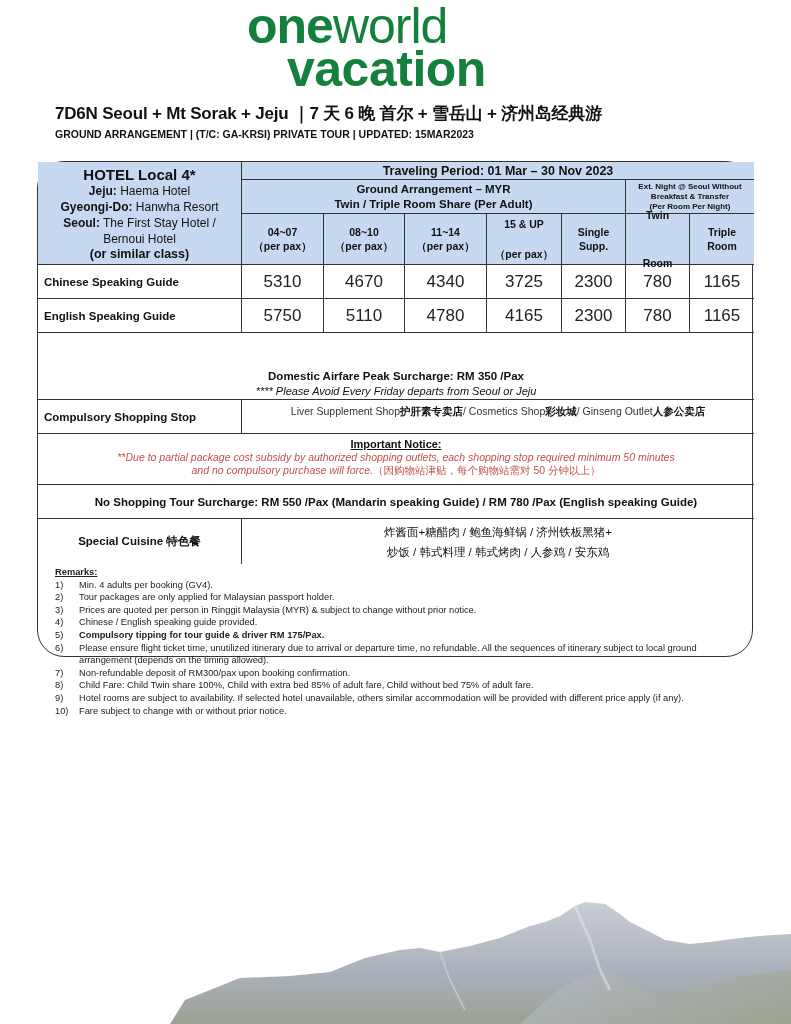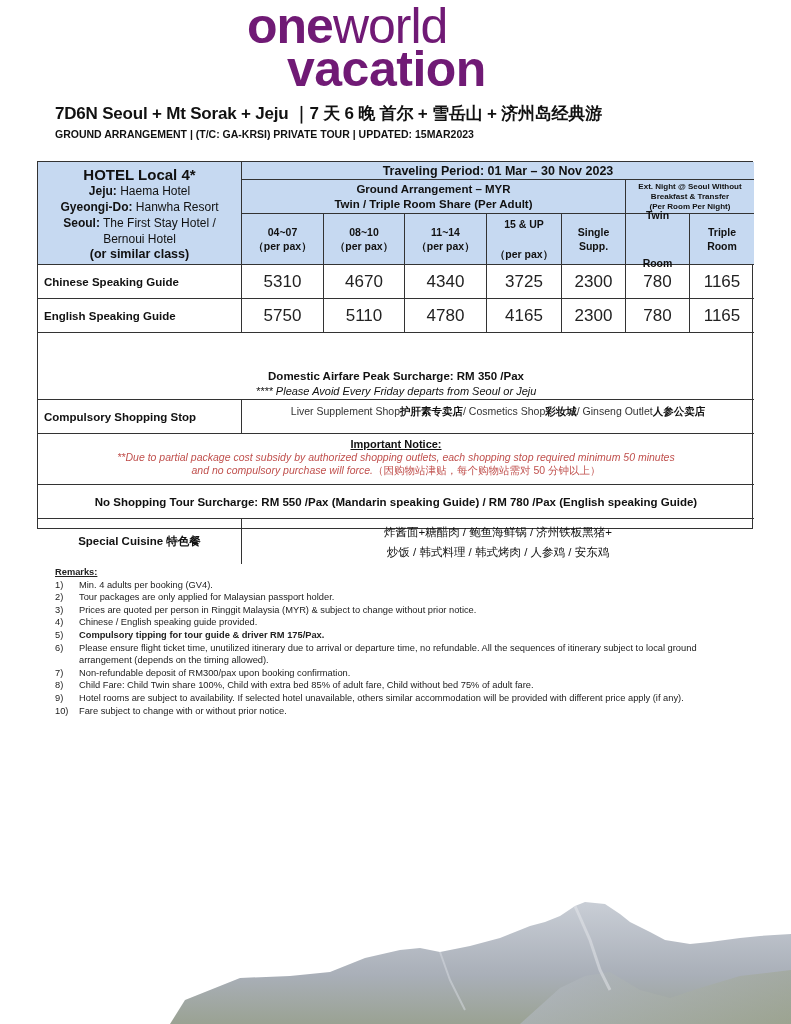--- a/index.html
+++ b/index.html
@@ -1,19 +1,19 @@
 <!DOCTYPE html>
 <html><head>
 <meta charset="utf-8">
 <style>
   * { box-sizing: border-box; margin: 0; padding: 0; }
   html, body { width: 791px; height: 1024px; background: #ffffff; overflow: hidden; }
   body { position: relative; font-family: "Liberation Sans", "DejaVu Sans", sans-serif; color: #111; }
 
-  .logo { position: absolute; left: 247px; top: 6px; width: 300px; text-align: left; line-height: 0.82; color: #701a75; }
+  .logo { position: absolute; left: 247px; top: 6px; width: 300px; text-align: left; line-height: 0.82; color: #15803d; }
   .logo .l1 { font-size: 50px; letter-spacing: -1px; white-space: nowrap; }
   .logo .l1 b { font-weight: 900; }
   .logo .l1 span { font-weight: 300; }
   .logo .l2 { font-size: 50px; font-weight: 900; letter-spacing: -0.5px; margin-top: 2px; margin-left: 40px; }
 
   .title { position: absolute; left: 55px; top: 102px; font-size: 17px; font-weight: bold; white-space: nowrap; letter-spacing: -0.2px; }
   .subtitle { position: absolute; left: 55px; top: 128px; font-size: 10.5px; font-weight: bold; white-space: nowrap; }
 
   .tbl { position: absolute; left: 37px; top: 161px; width: 716px; border: 1.5px solid #333; }
   .cell { position: absolute; border-right: 1px solid #333; border-bottom: 1px solid #333; display: flex; align-items: center; justify-content: center; text-align: center; }
@@ -56,21 +56,21 @@
 <body>
 
 <div class="logo">
   <div class="l1"><b>one</b><span>world</span></div>
   <div class="l2">vacation</div>
 </div>
 
 <div class="title">7D6N Seoul + Mt Sorak + Jeju ｜7 天 6 晚 首尔 + 雪岳山 + 济州岛经典游</div>
 <div class="subtitle">GROUND ARRANGEMENT | (T/C: GA-KRSI) PRIVATE TOUR | UPDATED: 15MAR2023</div>
 
-<div class="tbl" style="height:368px;">
+<div class="tbl" style="height:496px;border-radius:27px;">
 
   <div class="cell hdr" style="left:0;top:0;width:204px;height:103px;flex-direction:column;">
     <div class="hotel-title">HOTEL Local 4*</div>
     <div class="hotel-line"><b>Jeju:</b><span> Haema Hotel</span></div>
     <div class="hotel-line"><b>Gyeongi-Do:</b><span> Hanwha Resort</span></div>
     <div class="hotel-line"><b>Seoul:</b><span> The First Stay Hotel /</span></div>
     <div class="hotel-line"><span>Bernoui Hotel</span></div>
     <div class="hotel-sim">(or similar class)</div>
   </div>
 

